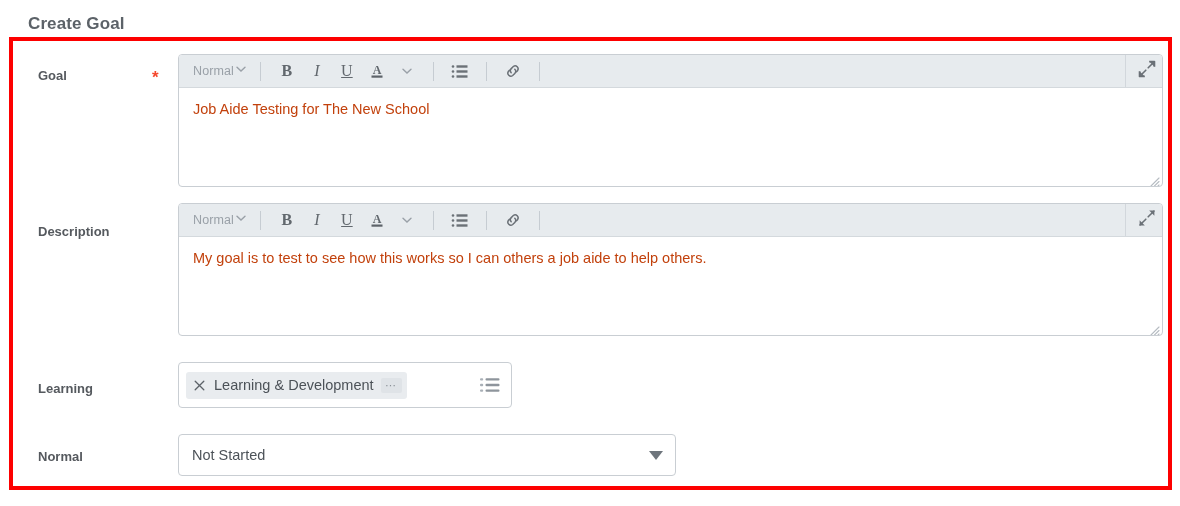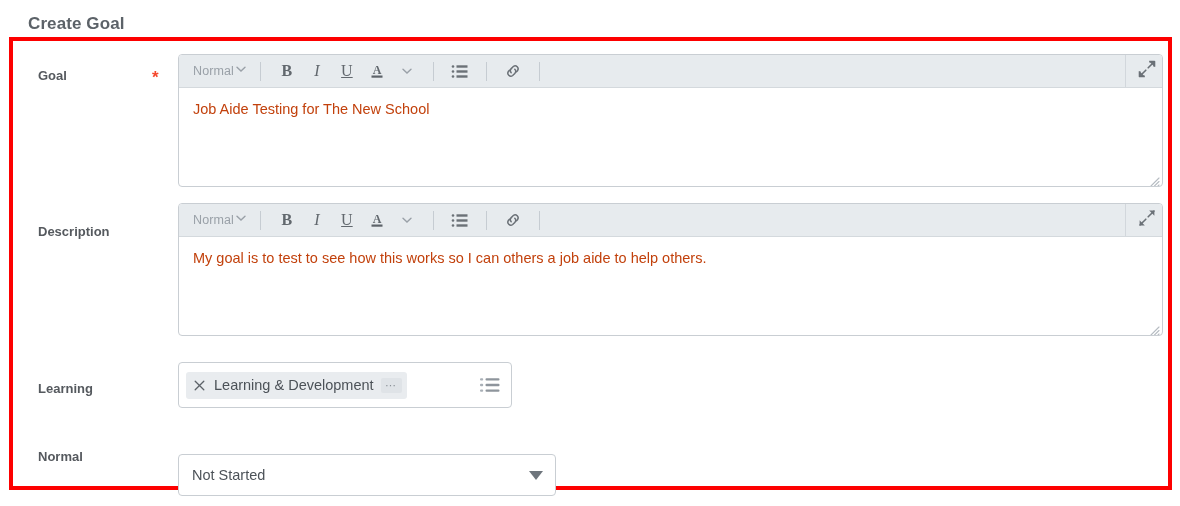--- a/index.html
+++ b/index.html
@@ -401,19 +401,19 @@
           <rect x="0" y="6.8" width="3.2" height="2.4" rx="1" fill="#a9b0b7"></rect>
             <rect x="5.5" y="6.8" width="14" height="2.4" rx="1" fill="#8e959c"></rect>
           <rect x="0" y="12.4" width="3.2" height="2.4" rx="1" fill="#a9b0b7"></rect>
             <rect x="5.5" y="12.4" width="14" height="2.4" rx="1" fill="#8e959c"></rect>
         </svg>
       </span>
     </div>
 
     <div class="field-label" style="left:38px; top:449px;">Normal</div>
 
-    <div class="select" style="left:178px; top:434px; width:378px; height:42px;margin-top:20px;">
+    <div class="select" style="left:178px; top:434px; width:498px; height:42px;">
       <span class="select-value">Not Started</span>
       <span class="select-caret"></span>
     </div>
 
   </div>
 </div>
 
 </body></html>

